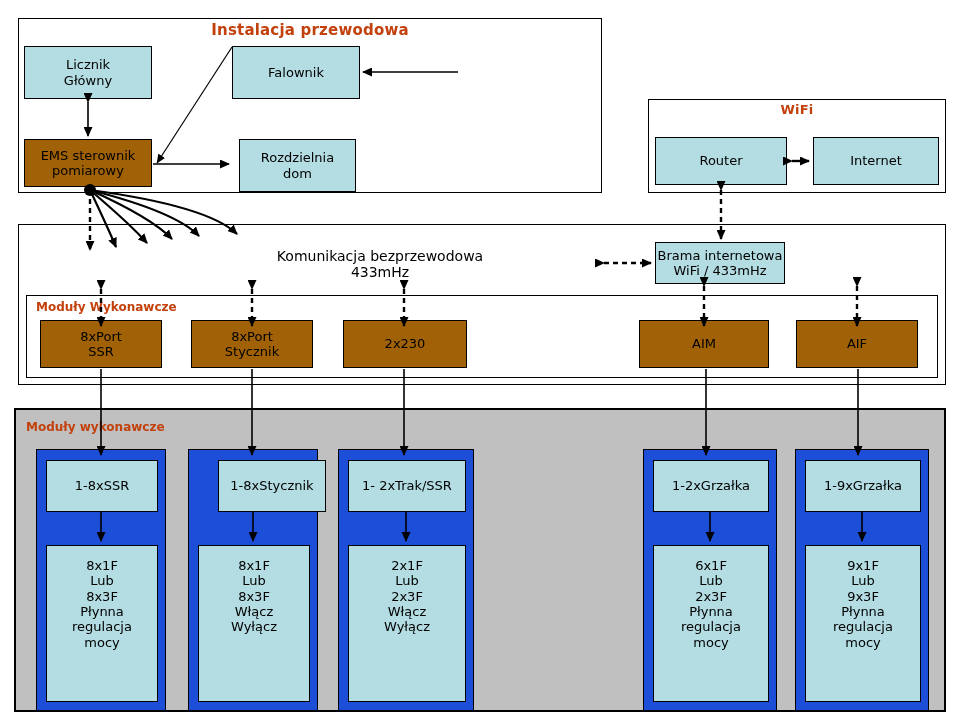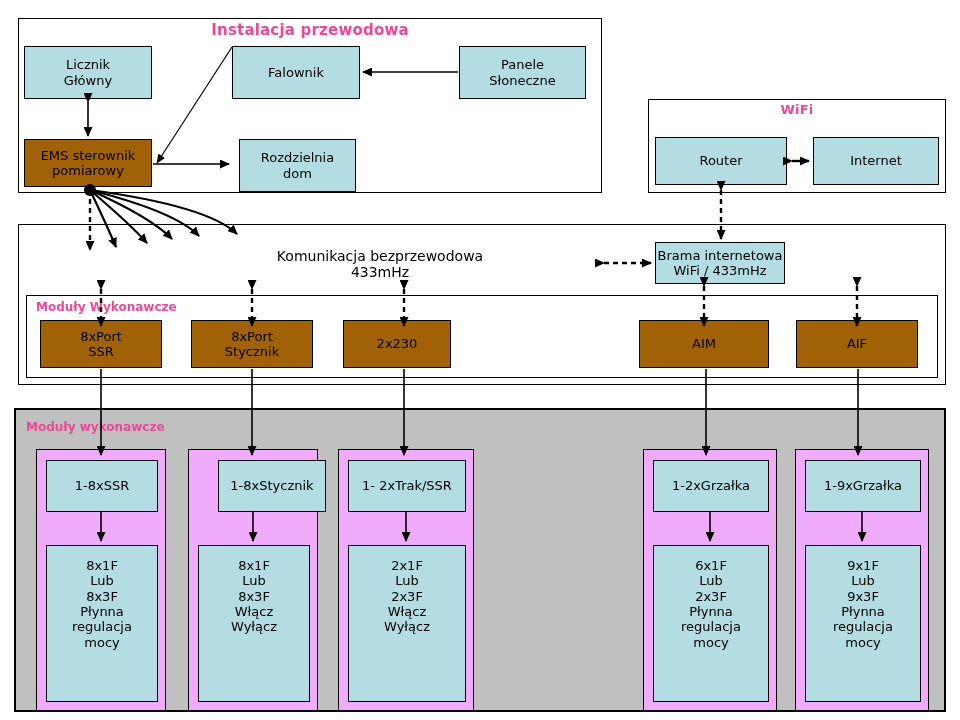--- a/index.html
+++ b/index.html
@@ -9,34 +9,34 @@
     color:#000;
   }
   .canvas{position:absolute;left:0;top:0;width:960px;height:720px;}
   svg.wires{position:absolute;left:0;top:0;width:960px;height:720px;pointer-events:none;}
 
   
   .panel{position:absolute;box-sizing:border-box;border:1px solid #000;background:#ffffff;}
   .panel.gray{background:#c0c0c0;border:2px solid #000;}
 
   .panel-title{
-    position:absolute;font-weight:bold;color:#ec4899;white-space:nowrap;
+    position:absolute;font-weight:bold;color:#c2410c;white-space:nowrap;
   }
   .title-center{font-size:15px;letter-spacing:.2px;}
   .title-left{font-size:12px;}
 
   .free-label{position:absolute;text-align:center;font-size:14px;line-height:1.12;white-space:pre;}
 
   
   .box{position:absolute;box-sizing:border-box;border:1px solid #000;
        display:flex;align-items:center;justify-content:center;text-align:center;
        font-size:13px;line-height:1.18;}
   .box.blue{background:#b3dde2;}
   .box.green{background:#a16207;}
-  .box.cyanwrap{background:#f0abfc;border:1px solid #000;display:block;}
+  .box.cyanwrap{background:#1d4ed8;border:1px solid #000;display:block;}
   .box span{display:block;width:100%;white-space:pre-line;}
 </style>
 </head>
 <body>
 
 <div class="canvas">
 
   <div class="panel" style="left:18px;top:18px;width:584px;height:175px;"></div>
 
   <div class="panel" style="left:648px;top:99px;width:298px;height:94px;"></div>
@@ -60,24 +60,20 @@
 
   <div class="box blue" style="left:24px;top:46px;width:128px;height:53px;">
     <span>Licznik
 Główny</span>
   </div>
 
   <div class="box blue" style="left:232px;top:46px;width:128px;height:53px;">
     <span>Falownik</span>
   </div>
 
-  <div class="box blue" style="left:459px;top:46px;width:127px;height:53px;">
-    <span>Panele
-Słoneczne</span>
-  </div>
 
   <div class="box green" style="left:24px;top:139px;width:128px;height:48px;">
     <span>EMS sterownik
 pomiarowy</span>
   </div>
 
   <div class="box blue" style="left:239px;top:139px;width:117px;height:53px;">
     <span>Rozdzielnia
 dom</span>
   </div>
@@ -98,21 +94,21 @@
   <div class="box green" style="left:40px;top:320px;width:122px;height:48px;">
     <span>8xPort
 SSR</span>
   </div>
 
   <div class="box green" style="left:191px;top:320px;width:122px;height:48px;">
     <span>8xPort
 Stycznik</span>
   </div>
 
-  <div class="box green" style="left:343px;top:320px;width:108px;height:48px;">
+  <div class="box green" style="left:343px;top:320px;width:124px;height:48px;">
     <span>2x230</span>
   </div>
 
   <div class="box green" style="left:639px;top:320px;width:130px;height:48px;">
     <span>AIM</span>
   </div>
 
   <div class="box green" style="left:796px;top:320px;width:122px;height:48px;">
     <span>AIF</span>
   </div>

